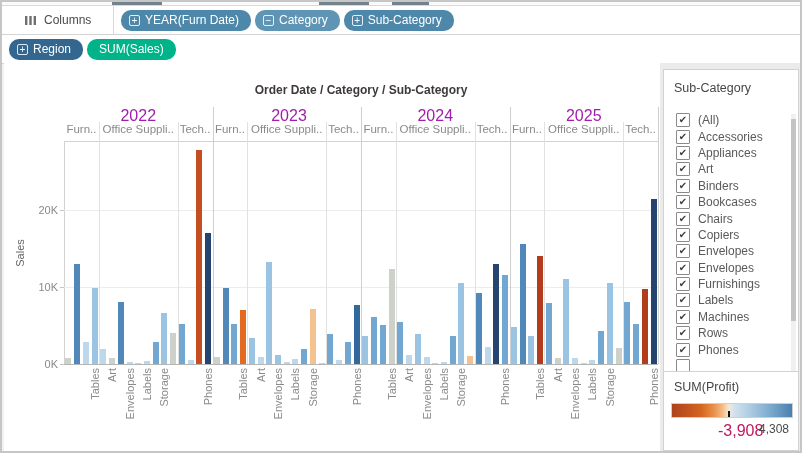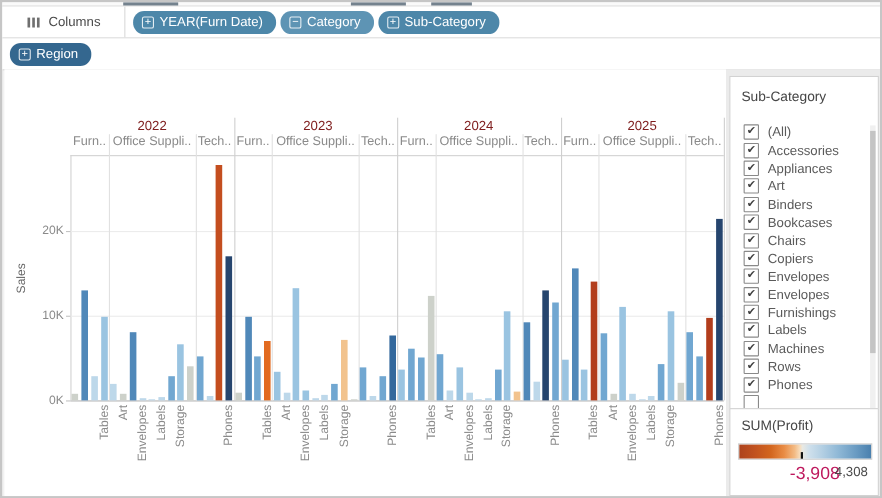--- a/index.html
+++ b/index.html
@@ -22,21 +22,21 @@
   .fitem span.lbl{font-size:12px;color:#5a5a5a;white-space:nowrap;}
   .sbar-track{position:absolute;right:2px;top:44px;width:5px;height:260px;background:#f0f0f0;}
   .sbar-thumb{position:absolute;right:2px;top:49px;width:5px;height:202px;background:#c4c4c4;}
   .grad{position:absolute;left:7px;top:31px;width:122px;height:15px;border:1px solid #cfcfcf;box-sizing:border-box;
     background:linear-gradient(90deg,#ad431d 0%,#c1521f 12%,#d3661f 24%,#e98c45 34%,#f3bb85 42%,#f7ddbd 46%,#e9e9e3 48%,#cfe0ec 53%,#b3cfe3 63%,#8fb8d6 75%,#6b9cc3 88%,#4a80ae 100%);}
   .gradtick{position:absolute;bottom:0;width:2px;height:6px;background:#111;}
   .gl-min{position:absolute;left:7px;top:50px;font-size:16px;color:#be185d;margin-left:47px;}
   .gl-max{position:absolute;right:9px;top:50px;font-size:12px;color:#4a4a4a;}
   
   .ct-title{position:absolute;font-size:12px;font-weight:700;color:#3e3a39;white-space:nowrap;transform:translateX(-50%);}
-  .yearlab{position:absolute;font-size:12px;color:#7f1d1d;transform:translateX(-50%);}
+  .yearlab{position:absolute;font-size:16px;color:#a21caf;transform:translateX(-50%);}
   .panelab{position:absolute;font-size:11.5px;color:#8a8a8a;white-space:nowrap;overflow:hidden;text-align:center;}
   .vline{position:absolute;width:1px;background:#e1e1e1;}
   .vline.year{background:#cfcfcf;}
   .hgrid{position:absolute;height:1px;background:#ececec;}
   .plot-top{position:absolute;height:1px;background:#d2d2d2;}
   .baseline{position:absolute;height:1px;background:#b5b5b5;}
   .yaxisline{position:absolute;width:1px;background:#d2d2d2;}
   .ytick{position:absolute;font-size:11px;color:#8a8a8a;text-align:right;width:30px;transform:translateY(-50%);}
   .ytickmark{position:absolute;width:4px;height:1px;background:#c4c4c4;}
   .ylabel{position:absolute;font-size:11px;color:#666;white-space:nowrap;transform:rotate(-90deg) translateX(-50%);transform-origin:0 0;}
@@ -77,24 +77,28 @@
         </div>
       </div>
   </div>
 
   <div class="shelf" style="top:33px;">
     <div class="pill-area" id="rows-pills">
         <div class="pill" style="background: rgb(52, 103, 143);">
           <span class="pillicon">+</span>
           <span>Region</span>
         </div>
+        <div class="pill" style="background: rgb(0, 179, 136); padding-left: 12px;">
+          <span>SUM(Sales)</span>
+        </div>
       </div>
   </div>
 
   <div class="main" id="chart">
+      <div class="ct-title" style="left: 357px; top: 20px;">Order Date / Category / Sub-Category</div>
       <div class="ylabel" style="left: 10px; top: 189.5px;">Sales</div>
       <div class="plot-top" style="left: 60px; top: 78px; width: 594px;"></div>
       <div class="baseline" style="left: 60px; top: 301px; width: 594px;"></div>
       <div class="yaxisline" style="left: 60px; top: 78px; height: 223px;"></div>
       <div class="ytick" style="left: 24px; top: 301px;">0K</div>
       <div class="ytickmark" style="left: 56px; top: 301px;"></div>
       <div class="hgrid" style="left: 60px; top: 224.103px; width: 594px;"></div>
       <div class="ytick" style="left: 24px; top: 224.103px;">10K</div>
       <div class="ytickmark" style="left: 56px; top: 224.103px;"></div>
       <div class="hgrid" style="left: 60px; top: 147.207px; width: 594px;"></div>

